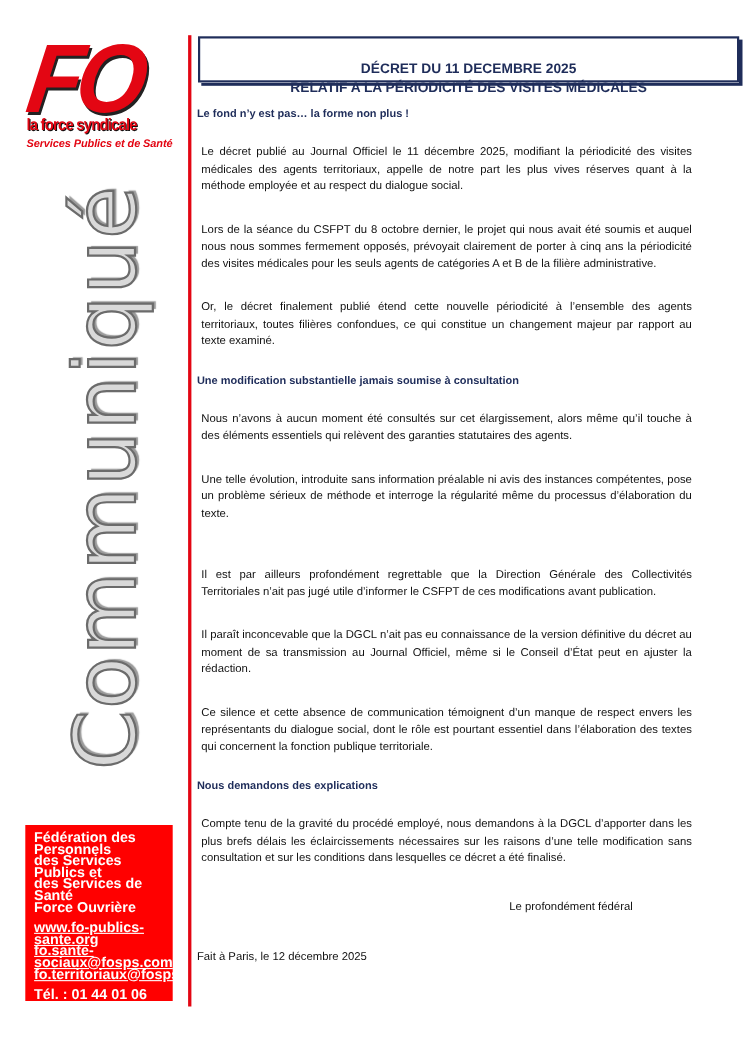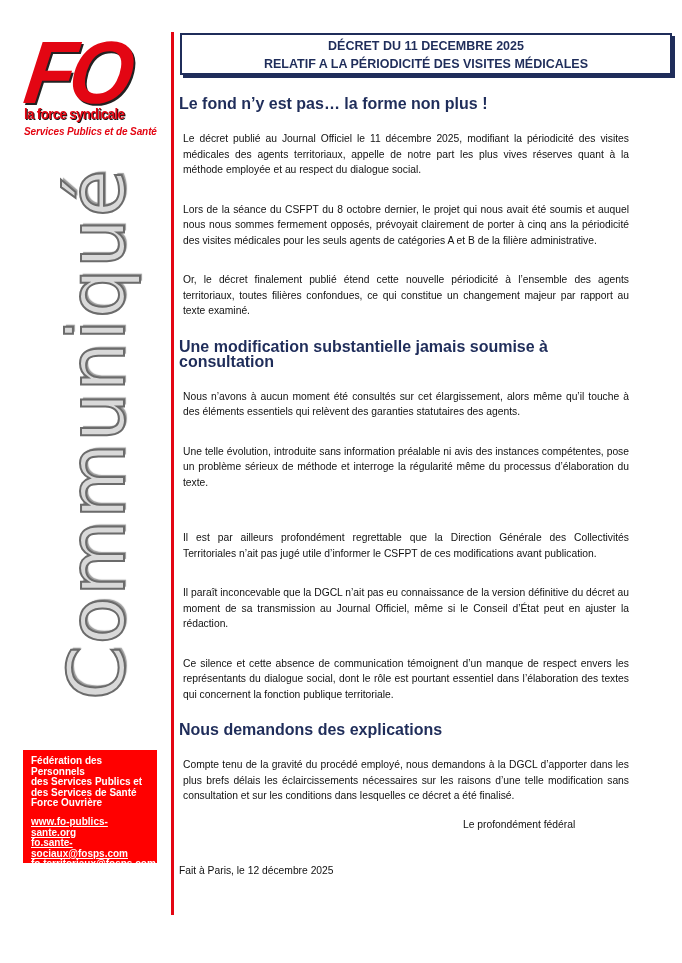--- a/index.html
+++ b/index.html
@@ -19,38 +19,38 @@
                 color: #e30613; letter-spacing: -0.1px; white-space: nowrap; }
 
     
     .vertical-word { position: absolute; left: 52px; top: 700px; width: 550px; height: 90px;
                      transform-origin: 0 0; transform: rotate(-90deg);
                      font-family: "DejaVu Sans", sans-serif; font-size: 78px; line-height: 90px;
                      color: #d9d9d9; -webkit-text-stroke: 2px #6b6b6b;
                      text-shadow: 2px 2px 1px #9a9a9a; letter-spacing: 1px; white-space: nowrap; }
 
     
-    .info-box { position: absolute; left: 23px; top: 750px; width: 134px; height: 113px;
+    .info-box { position: absolute; left: 23px; top: 750px; width: 134px; height: 160px;
                 background: #ff0000; color: #ffffff; box-sizing: border-box; padding: 6px 8px;
-                font-size: 10px; font-weight: bold; line-height: 10.6px; }
+                font-size: 13px; font-weight: bold; line-height: 10.6px; }
     .info-box .gap { height: 8px; }
     .info-box .link { text-decoration: underline; }
 
     
     .red-rule { position: absolute; left: 171px; top: 32px; width: 3px; height: 883px; background: #e30613; }
 
     
     .title-box { position: absolute; left: 180px; top: 33px; width: 492px; height: 42px;
                  border: 2px solid #1f2d5a; box-shadow: 3px 3px 0 #1f2d5a; box-sizing: border-box;
                  text-align: center; color: #1f2d5a; font-weight: bold; font-size: 12.5px; line-height: 18px;
-                 padding-top: 2px; }
+                 padding-top: 18px; }
 
     
     .content { position: absolute; left: 179px; top: 96px; width: 454px; font-size: 10.3px; line-height: 15.5px; color: #111; }
-    .content h2 { margin: 0; font-size: 16px; font-weight: bold; color: #1f2d5a; line-height: 15px; }
+    .content h2 { margin: 0; font-size: 10px; font-weight: bold; color: #1f2d5a; line-height: 15px; }
     .content p { margin: 4px; text-align: justify; }
     .sp-h { height: 16px; }
     .sp-p { height: 16px; }
 
     .signature { position: absolute; left: 463px; top: 819px; font-size: 10.3px; color: #111; }
     .place-date { position: absolute; left: 179px; top: 865px; font-size: 10.3px; color: #111; }
   </style>
 </head>
 <body>
 

